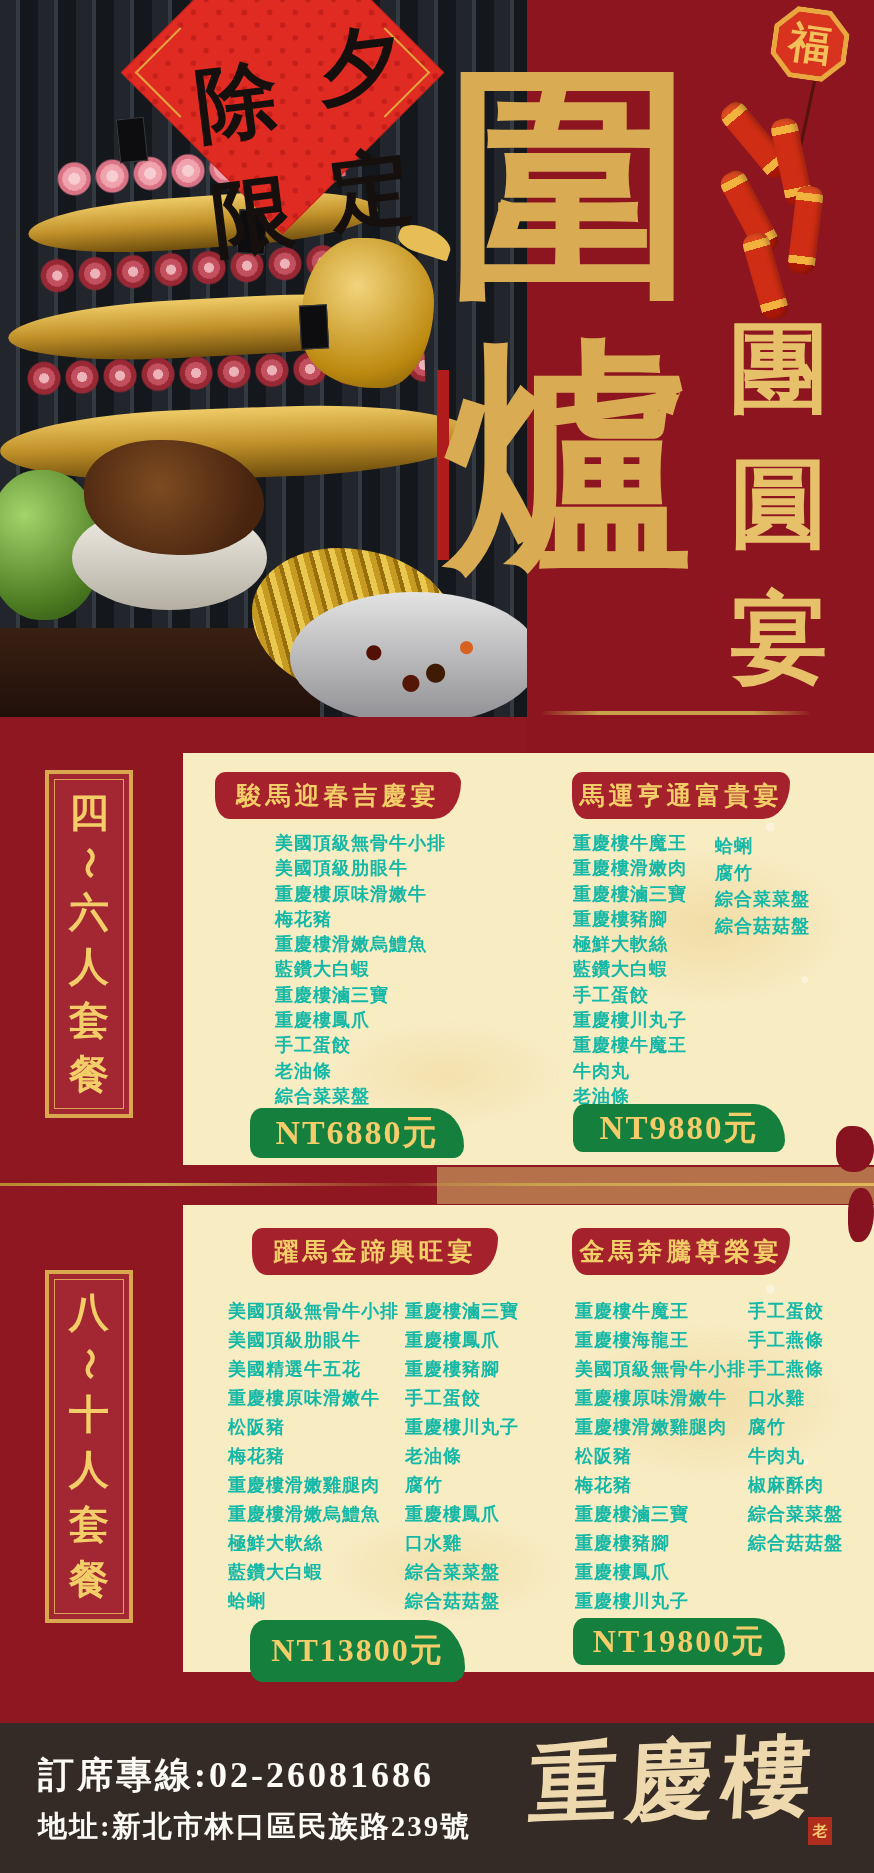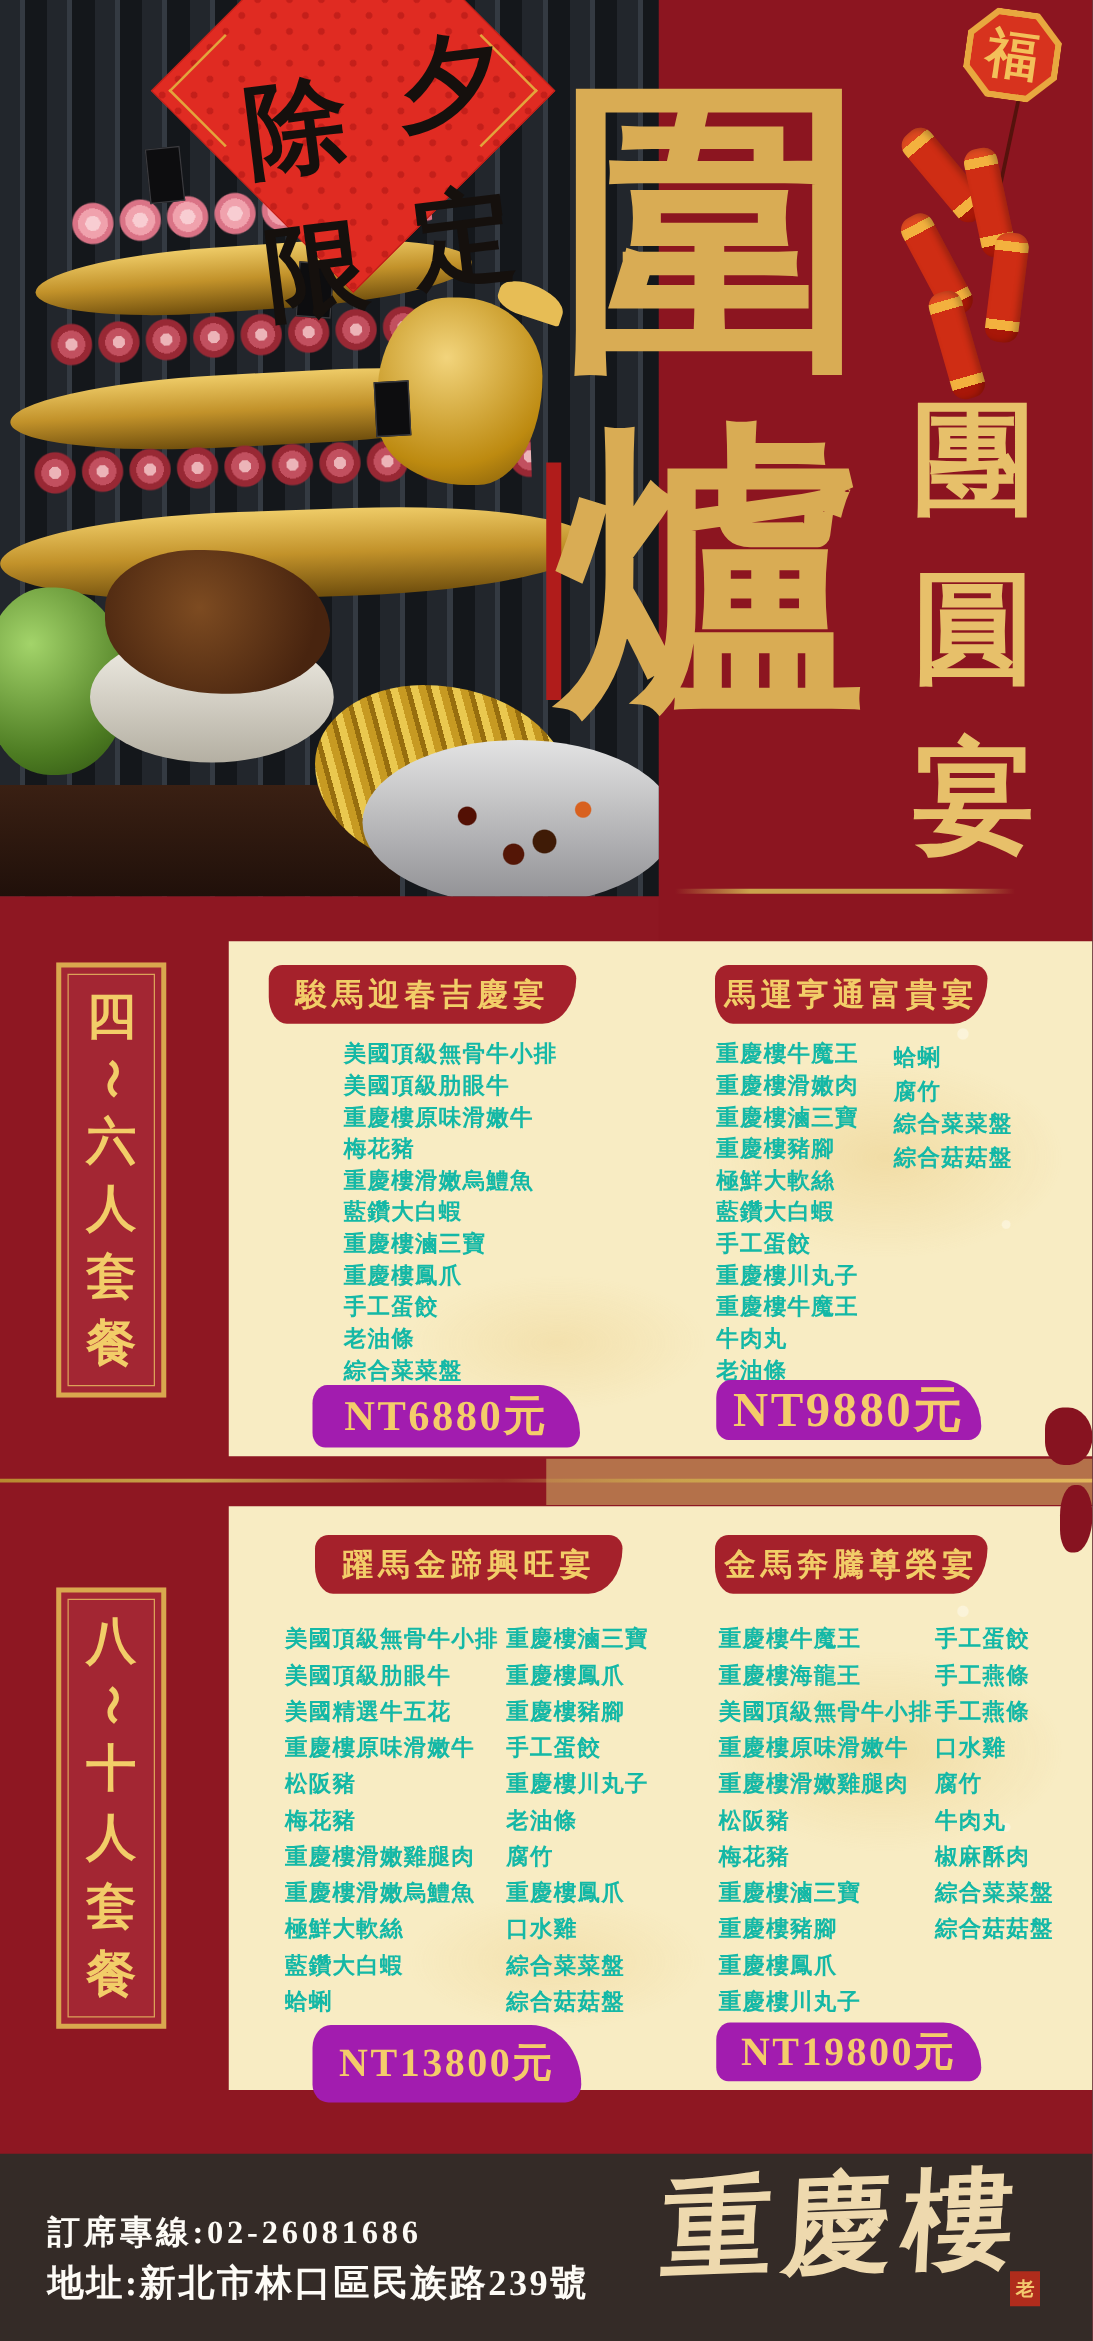--- a/index.html
+++ b/index.html
@@ -86,25 +86,25 @@
   .banner.b3{left:252px;top:1228px;width:246px;}
   .banner.b4{left:572px;top:1228px;width:218px;}
   .menu-list{position:absolute;color:#14b8a6;font-weight:bold;font-size:18px;letter-spacing:1px;}
   .menu-list.l1{left:275px;top:831px;line-height:25.3px;}
   .menu-list.l2L{left:573px;top:831px;line-height:25.3px;}
   .menu-list.l2R{left:715px;top:833px;line-height:26.5px;}
   .menu-list.l3L{left:228px;top:1297px;line-height:29px;}
   .menu-list.l3R{left:405px;top:1297px;line-height:29px;}
   .menu-list.l4L{left:575px;top:1297px;line-height:29px;}
   .menu-list.l4R{left:748px;top:1297px;line-height:29px;}
-  .price{position:absolute;background:#a21caf;color:#f4cc6a;font-weight:bold;letter-spacing:2px;
+  .price{position:absolute;background:#15803d;color:#f4cc6a;font-weight:bold;letter-spacing:2px;
     display:flex;align-items:center;justify-content:center;
     border-radius:16px 44px 14px 14px/20px 52px 16px 16px;}
   .price.pr1{left:250px;top:1108px;width:214px;height:50px;font-size:34px;}
-  .price.pr2{left:573px;top:1104px;width:212px;height:48px;font-size:39px;}
+  .price.pr2{left:573px;top:1104px;width:212px;height:48px;font-size:33px;}
   .price.pr3{left:250px;top:1620px;width:215px;height:62px;font-size:32px;}
   .price.pr4{left:573px;top:1618px;width:212px;height:47px;font-size:32px;}
 
   .divider-band{position:absolute;left:437px;top:1167px;width:437px;height:37px;background:#b4714a;}
   .divider-line{position:absolute;left:0;top:1183px;width:874px;height:3px;
     background:linear-gradient(90deg,#b8892f 0,#caa24c 18%,rgba(202,162,76,.15) 46%,#caa24c 62%,#e2b75c 100%);}
   .splat{position:absolute;background:#871320;}
   .splat.s1{left:836px;top:1126px;width:38px;height:46px;border-radius:42% 58% 55% 45%;}
   .splat.s2{left:848px;top:1188px;width:26px;height:54px;border-radius:50% 50% 62% 38%;}
 
@@ -115,21 +115,21 @@
   .vlabel.v1{top:770px;height:348px;}
   .vlabel.v2{top:1270px;height:353px;}
   .vchar{font-size:40px;line-height:1;color:#f2cd68;font-weight:bold;}
   .vchar:nth-child(2){transform:rotate(90deg);font-size:32px;}
 
   .disclaimer{position:absolute;right:15px;top:1688px;font-size:17px;letter-spacing:1px;
     color:#f2e3b2;font-weight:bold;}
 
   
   .footer{position:absolute;left:0;top:1723px;width:874px;height:150px;background:#342b27;}
-  .footer-phone{position:absolute;left:38px;top:45px;font-size:26px;color:#fdfbf6;letter-spacing:3px;font-weight:bold;}
+  .footer-phone{position:absolute;left:38px;top:28px;font-size:36px;color:#fdfbf6;letter-spacing:3px;font-weight:bold;}
   .footer-addr{position:absolute;left:38px;top:84px;font-size:29px;color:#fdfbf6;letter-spacing:2px;font-weight:bold;}
   .footer-logo{position:absolute;right:56px;top:14px;font-size:88px;line-height:1;color:#eed9ae;
     font-weight:bold;letter-spacing:8px;transform:skewX(-5deg) rotate(-2deg);}
   .footer-seal{position:absolute;right:42px;top:94px;width:24px;height:28px;background:#b02c1c;
     color:#f3c96f;font-size:15px;font-weight:bold;display:flex;align-items:center;justify-content:center;}
 </style>
 </head>
 <body>
 
 <div class="poster">

